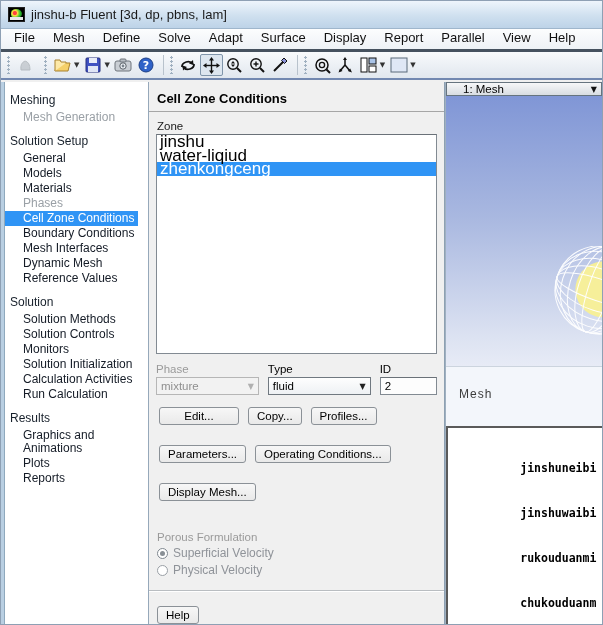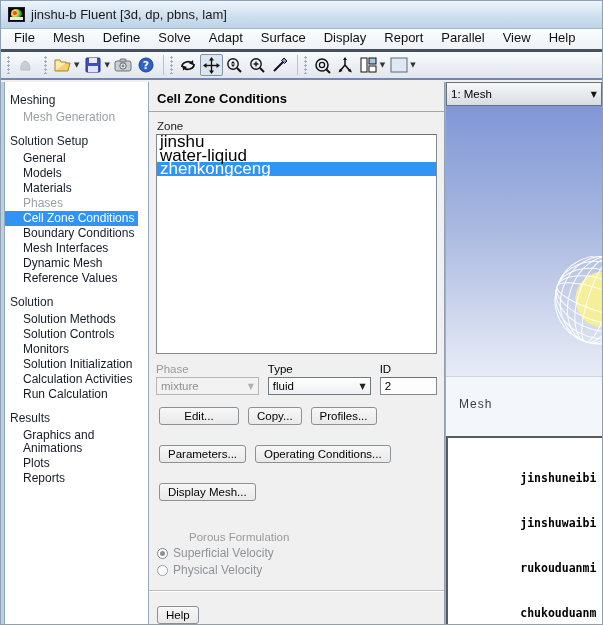--- a/index.html
+++ b/index.html
@@ -66,34 +66,34 @@
   .combo.disabled .arrow { color:#b0b0b0; }
   .id-box { height:18px; border:1px solid #828a92; border-top-color:#6a7178; background:#fdfdfd; font-size:11.5px; padding:2px 4px; }
 
   .btn-rows { margin:12px 7px 0 10px; }
   .btn-row { display:flex; margin-bottom:20px; }
   .btn { font-size:11.5px; color:#000; background:linear-gradient(#f7f7f7,#e9e9e9); border:1px solid #8b9197; border-radius:3px;
          padding:2px 8px; margin-right:9px; text-align:center; cursor:default; }
   .btn.wide { min-width:80px; }
 
   .porous { margin:10px 0 0 8px; }
-  .porous-label { font-size:11.5px; color:#9a9a9a;margin-left:32px; }
+  .porous-label { font-size:11.5px; color:#9a9a9a; }
   .radio-row { display:flex; align-items:center; margin-top:3px; }
   .radio { width:11px; height:11px; border-radius:50%; border:1px solid #9aa0a6; margin-right:5px; background:#fff; position:relative; }
   .radio.checked { border-color:#808890; }
   .radio.checked:after { content:""; position:absolute; left:2px; top:2px; width:5px; height:5px; border-radius:50%; background:#8a9096; }
   .radio-label { font-size:12px; color:#8f9399; }
 
   .center-divider { margin-top:13px; border-top:1px solid #b9bdc1; border-bottom:1px solid #fff; }
   .help-row { margin:13px 0 0 8px; }
 
   
   .right { flex:1; display:flex; flex-direction:column; border-left:1px solid #9fb0c0; min-width:0; }
-  .view-combo { height:24px; border:1px solid #66747f; background:linear-gradient(#f6f7f8,#d8dde2); display:flex; align-items:center;
-                justify-content:space-between; font-size:11.5px; padding-left:4px; }
+  .view-combo { height:14px; border:1px solid #66747f; background:linear-gradient(#f6f7f8,#d8dde2); display:flex; align-items:center;
+                justify-content:space-between; font-size:11.5px; padding-left:16px; }
   .view-combo .arrow { font-family:"DejaVu Sans", sans-serif; font-size:8px; color:#111; padding-right:4px; }
   .graphics { height:270px; background:linear-gradient(#8096d6,#a9b8e0 45%,#dde3f2 90%,#e7ebf6); position:relative; overflow:hidden; }
   .mesh-svg { position:absolute; right:-45px; top:150px; }
   .caption-area { height:60px; background:#f3f6fb; border-top:1px solid #ccd4de; }
   .caption-text { font-size:12px; color:#3c3c3c; padding:20px 0 0 13px; letter-spacing:1px; }
   .console { flex:1; background:#fff; border-top:2px solid #5a5a5a; border-left:2px solid #5a5a5a; overflow:hidden;
              font-family:"DejaVu Sans Mono", monospace; font-size:11.5px; font-weight:bold; color:#000;
              line-height:15px; padding:3px 0 0 3px; white-space:pre; }
 </style>
 </head>

